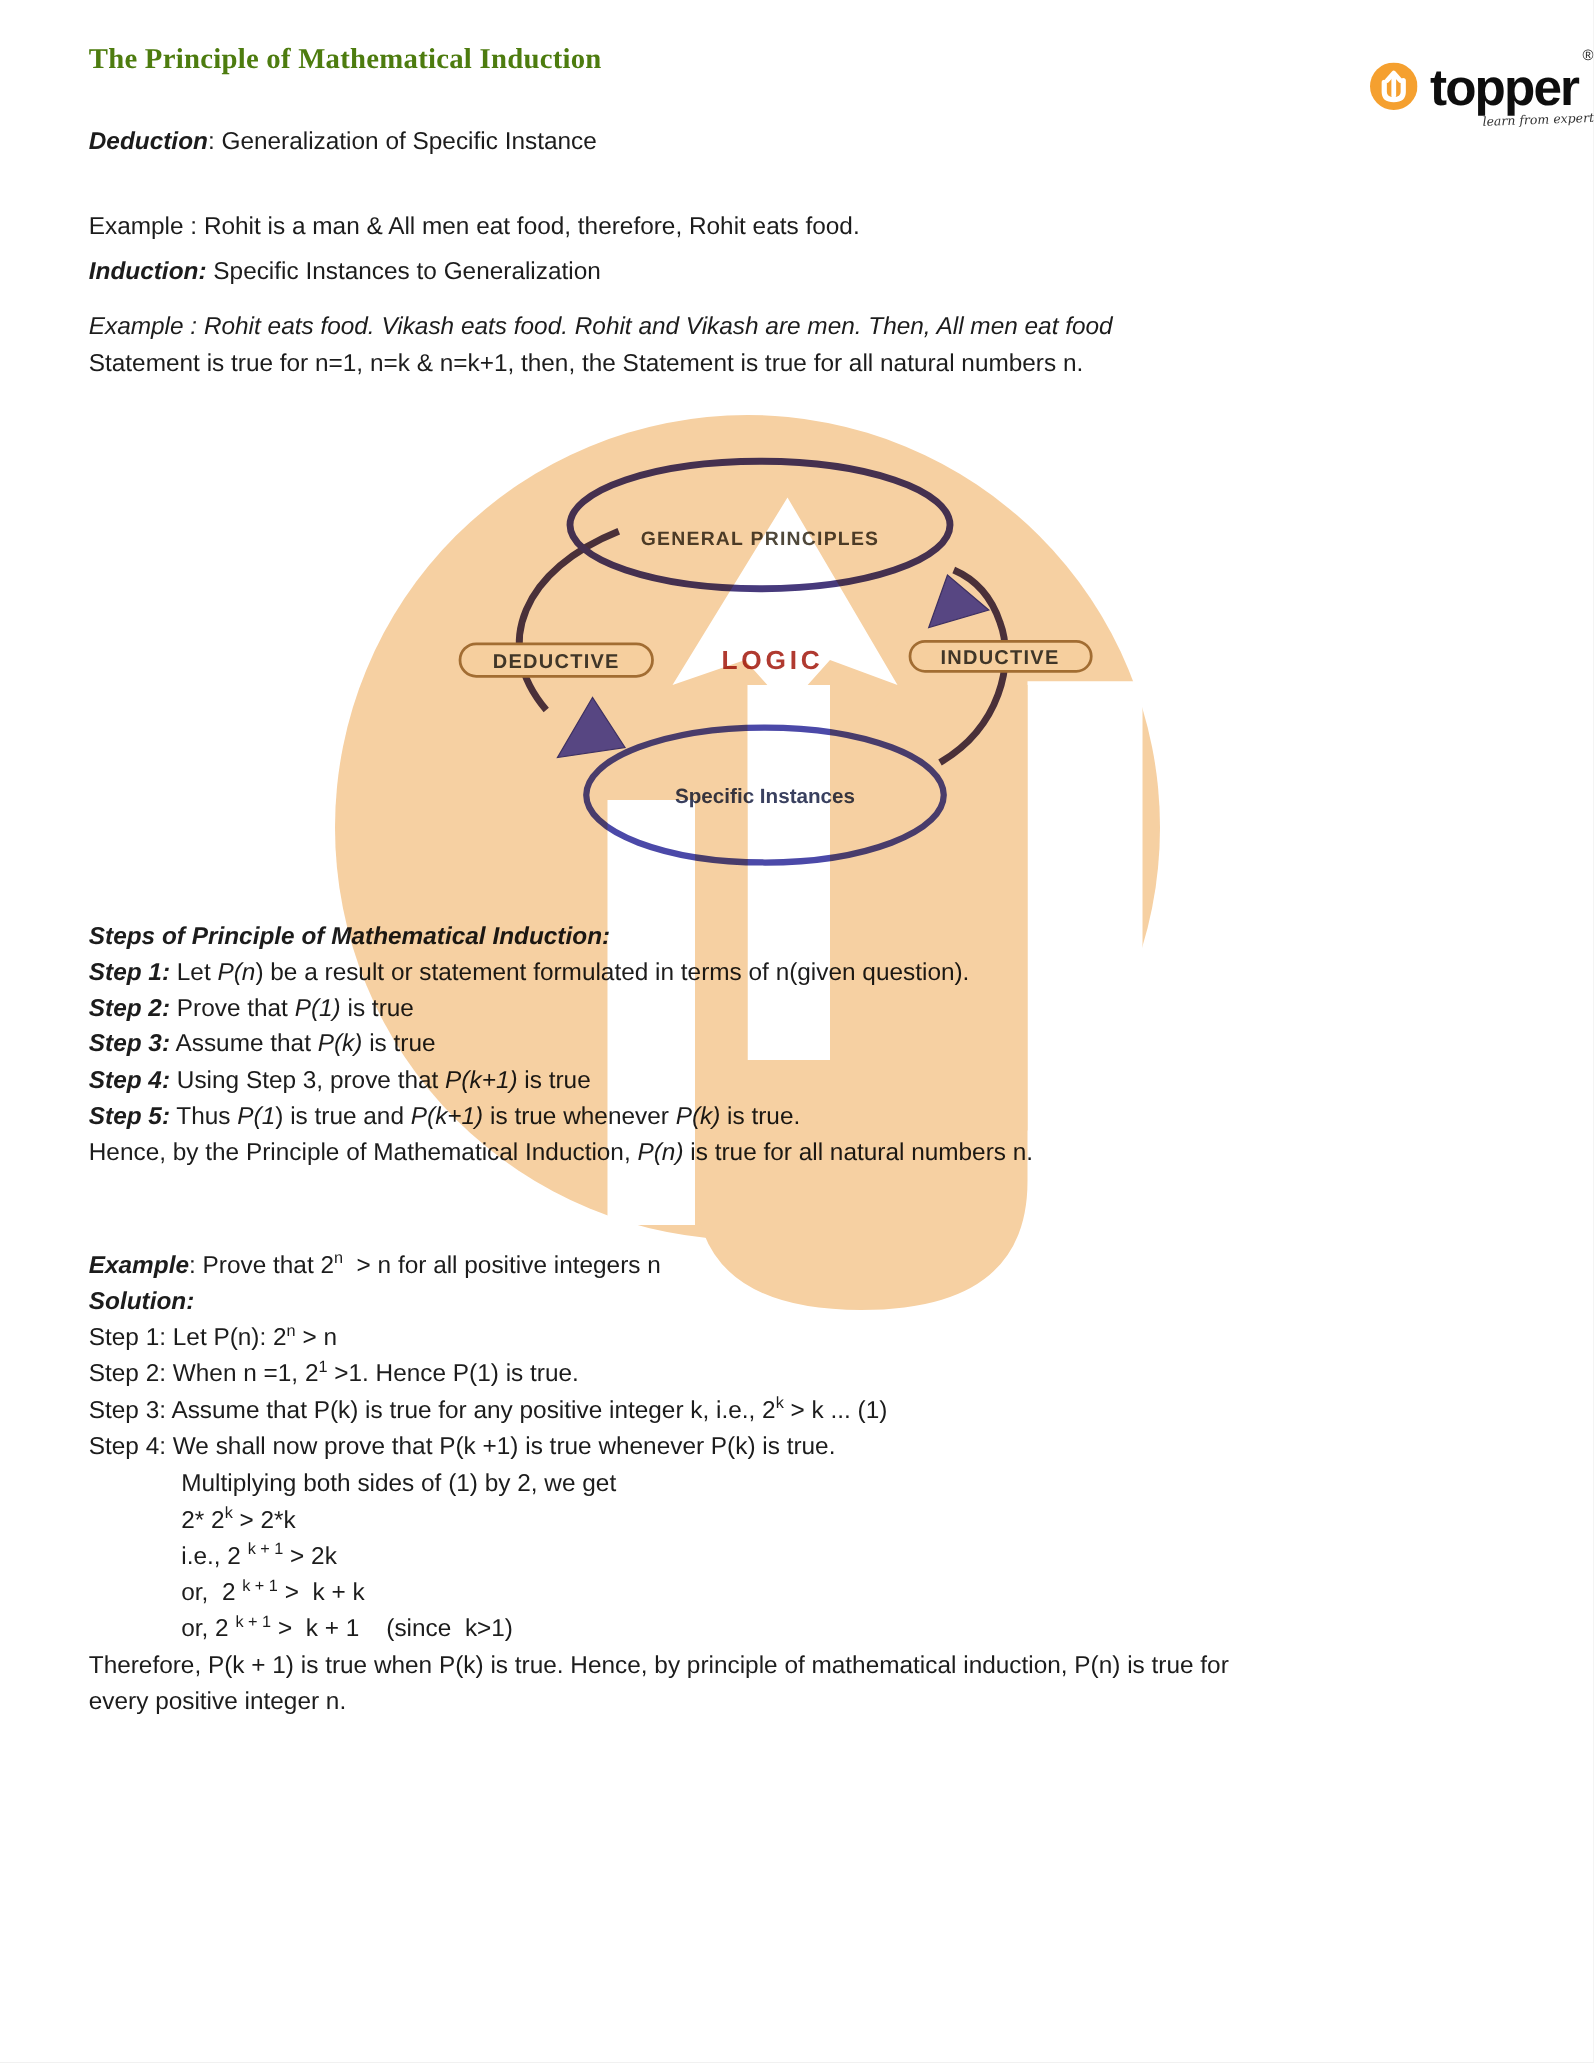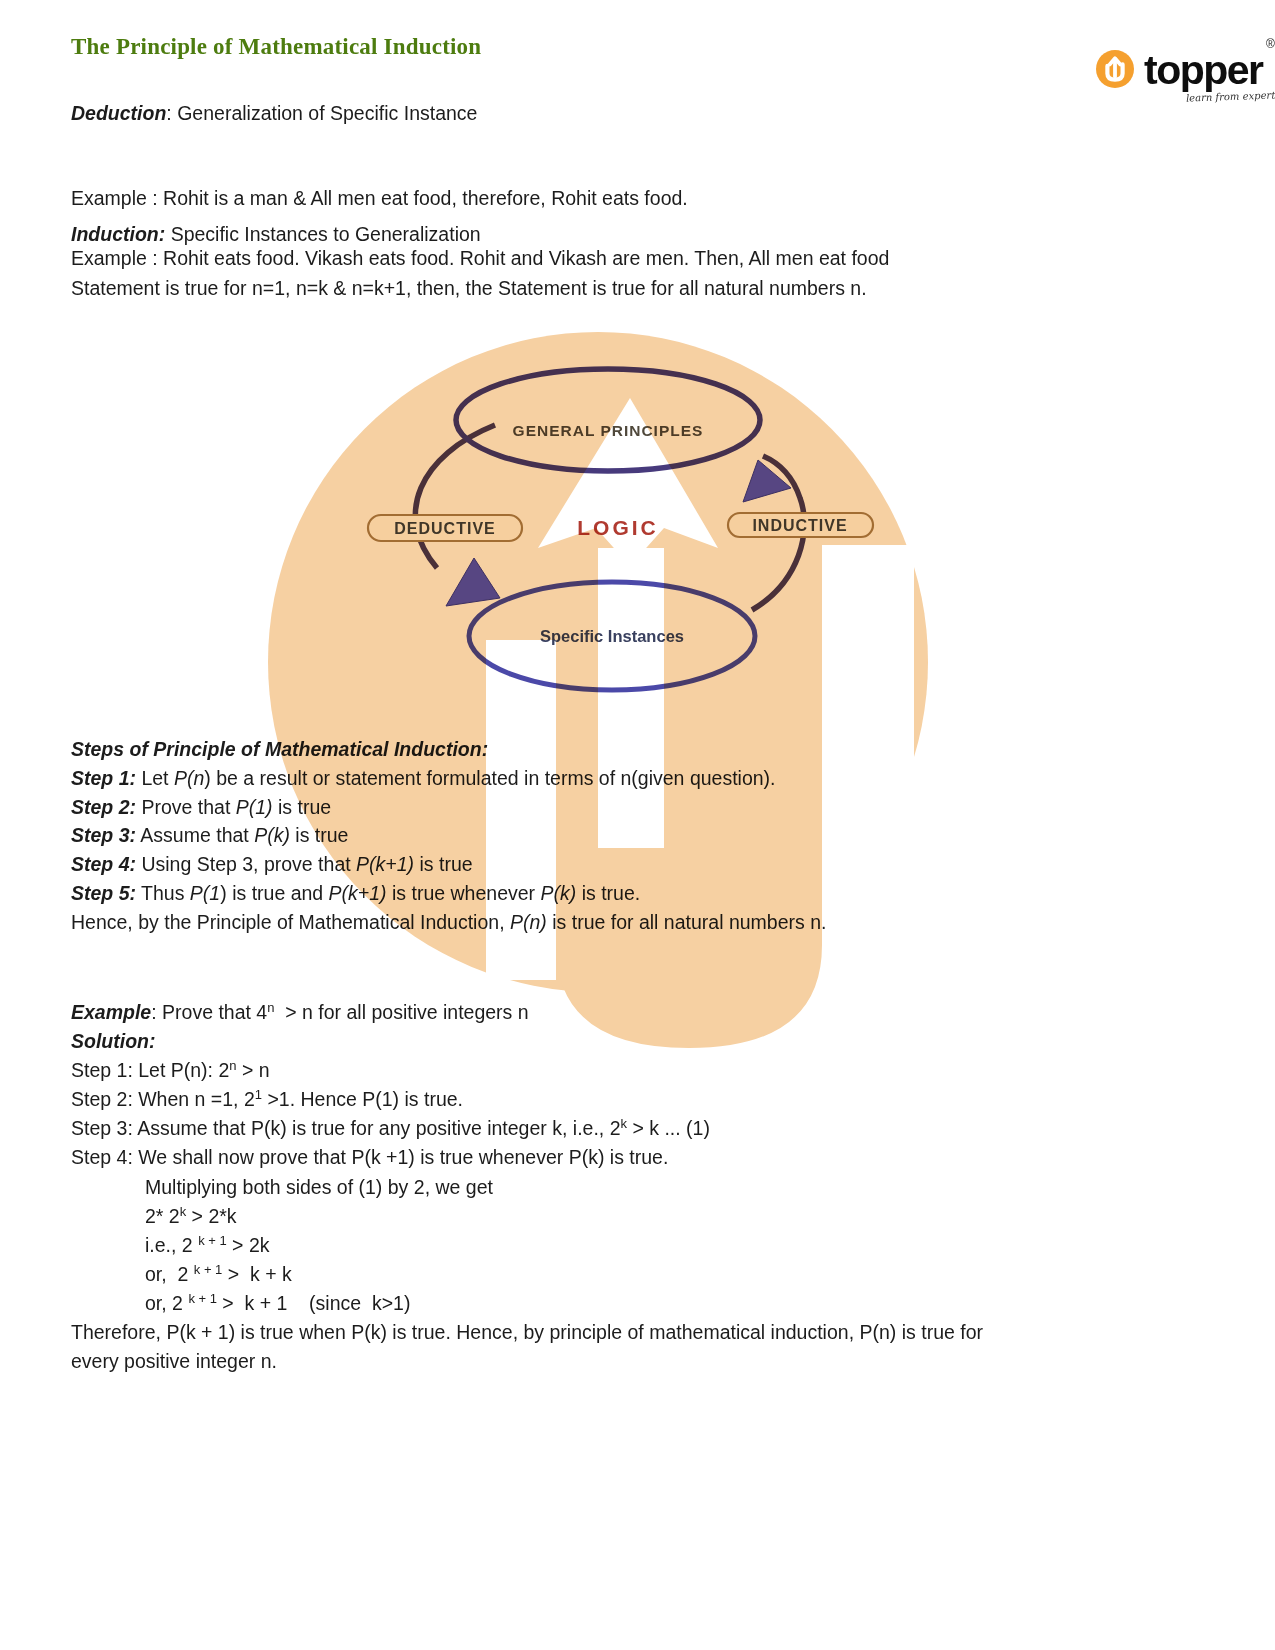--- a/index.html
+++ b/index.html
@@ -19,23 +19,23 @@
 
   
   .tgroup{position:absolute;left:71px;right:60px;font-size:19.5px;z-index:2;}
   .tline{white-space:pre;line-height:24px;}
   .tline .b{font-weight:bold;font-style:italic;}
   .tline .i{font-style:italic;}
   .tline sup{font-size:13px;line-height:0;}
   .tline.indent{padding-left:74px;}
 
   #group-intro{top:101px;}
-  #group-intro .tline:nth-child(2){margin-top:61px;}
+  #group-intro .tline:nth-child(2){margin-top:44px;}
   #group-intro .tline:nth-child(3){margin-top:12px;}
-  #group-intro .tline:nth-child(4){margin-top:0;}
+  #group-intro .tline:nth-child(4){margin-top:20px;font-style:italic;}
   #group-intro .tline:nth-child(5){margin-top:6px;}
 
   #group-steps{top:735px;}
   #group-steps .tline{line-height:28.8px;}
 
   #group-solution{top:998px;}
   #group-solution .tline{line-height:29.1px;}
 
   
   #diagram{position:absolute;left:0;top:0;width:1275px;height:1650px;z-index:1;pointer-events:none;}
@@ -74,21 +74,21 @@
   <div id="group-steps" class="tgroup">
       <div class="tline"><span class="b">Steps of Principle of Mathematical Induction:</span></div>
       <div class="tline"><span class="b">Step 1:</span><span> Let </span><span class="i">P(n</span><span>) be a result or statement formulated in terms of n(given question).</span></div>
       <div class="tline"><span class="b">Step 2:</span><span> Prove that </span><span class="i">P(1)</span><span> is true</span></div>
       <div class="tline"><span class="b">Step 3:</span><span> Assume that </span><span class="i">P(k)</span><span> is true</span></div>
       <div class="tline"><span class="b">Step 4:</span><span> Using Step 3, prove that </span><span class="i">P(k+1)</span><span> is true</span></div>
       <div class="tline"><span class="b">Step 5:</span><span> Thus </span><span class="i">P(1</span><span>) is true and </span><span class="i">P(k+1)</span><span> is true whenever </span><span class="i">P(k)</span><span> is true.</span></div>
       <div class="tline"><span>Hence, by the Principle of Mathematical Induction, </span><span class="i">P(n)</span><span> is true for all natural numbers n.</span></div>
     </div>
   <div id="group-solution" class="tgroup">
-      <div class="tline"><span class="b">Example</span><span>: Prove that 4</span><sup>n</sup><span>  &gt; n for all positive integers n</span></div>
+      <div class="tline"><span class="b">Example</span><span>: Prove that 2</span><sup>n</sup><span>  &gt; n for all positive integers n</span></div>
       <div class="tline"><span class="b">Solution:</span></div>
       <div class="tline"><span>Step 1: Let P(n): 2</span><sup>n</sup><span> &gt; n</span></div>
       <div class="tline"><span>Step 2: When n =1, 2</span><sup>1</sup><span> &gt;1. Hence P(1) is true.</span></div>
       <div class="tline"><span>Step 3: Assume that P(k) is true for any positive integer k, i.e., 2</span><sup>k</sup><span> &gt; k ... (1)</span></div>
       <div class="tline"><span>Step 4: We shall now prove that P(k +1) is true whenever P(k) is true.</span></div>
       <div class="tline indent"><span>Multiplying both sides of (1) by 2, we get</span></div>
       <div class="tline indent"><span>2* 2</span><sup>k</sup><span> &gt; 2*k</span></div>
       <div class="tline indent"><span>i.e., 2 </span><sup>k + 1</sup><span> &gt; 2k</span></div>
       <div class="tline indent"><span>or,  2 </span><sup>k + 1</sup><span> &gt;  k + k</span></div>
       <div class="tline indent"><span>or, 2 </span><sup>k + 1</sup><span> &gt;  k + 1    (since  k&gt;1)</span></div>

